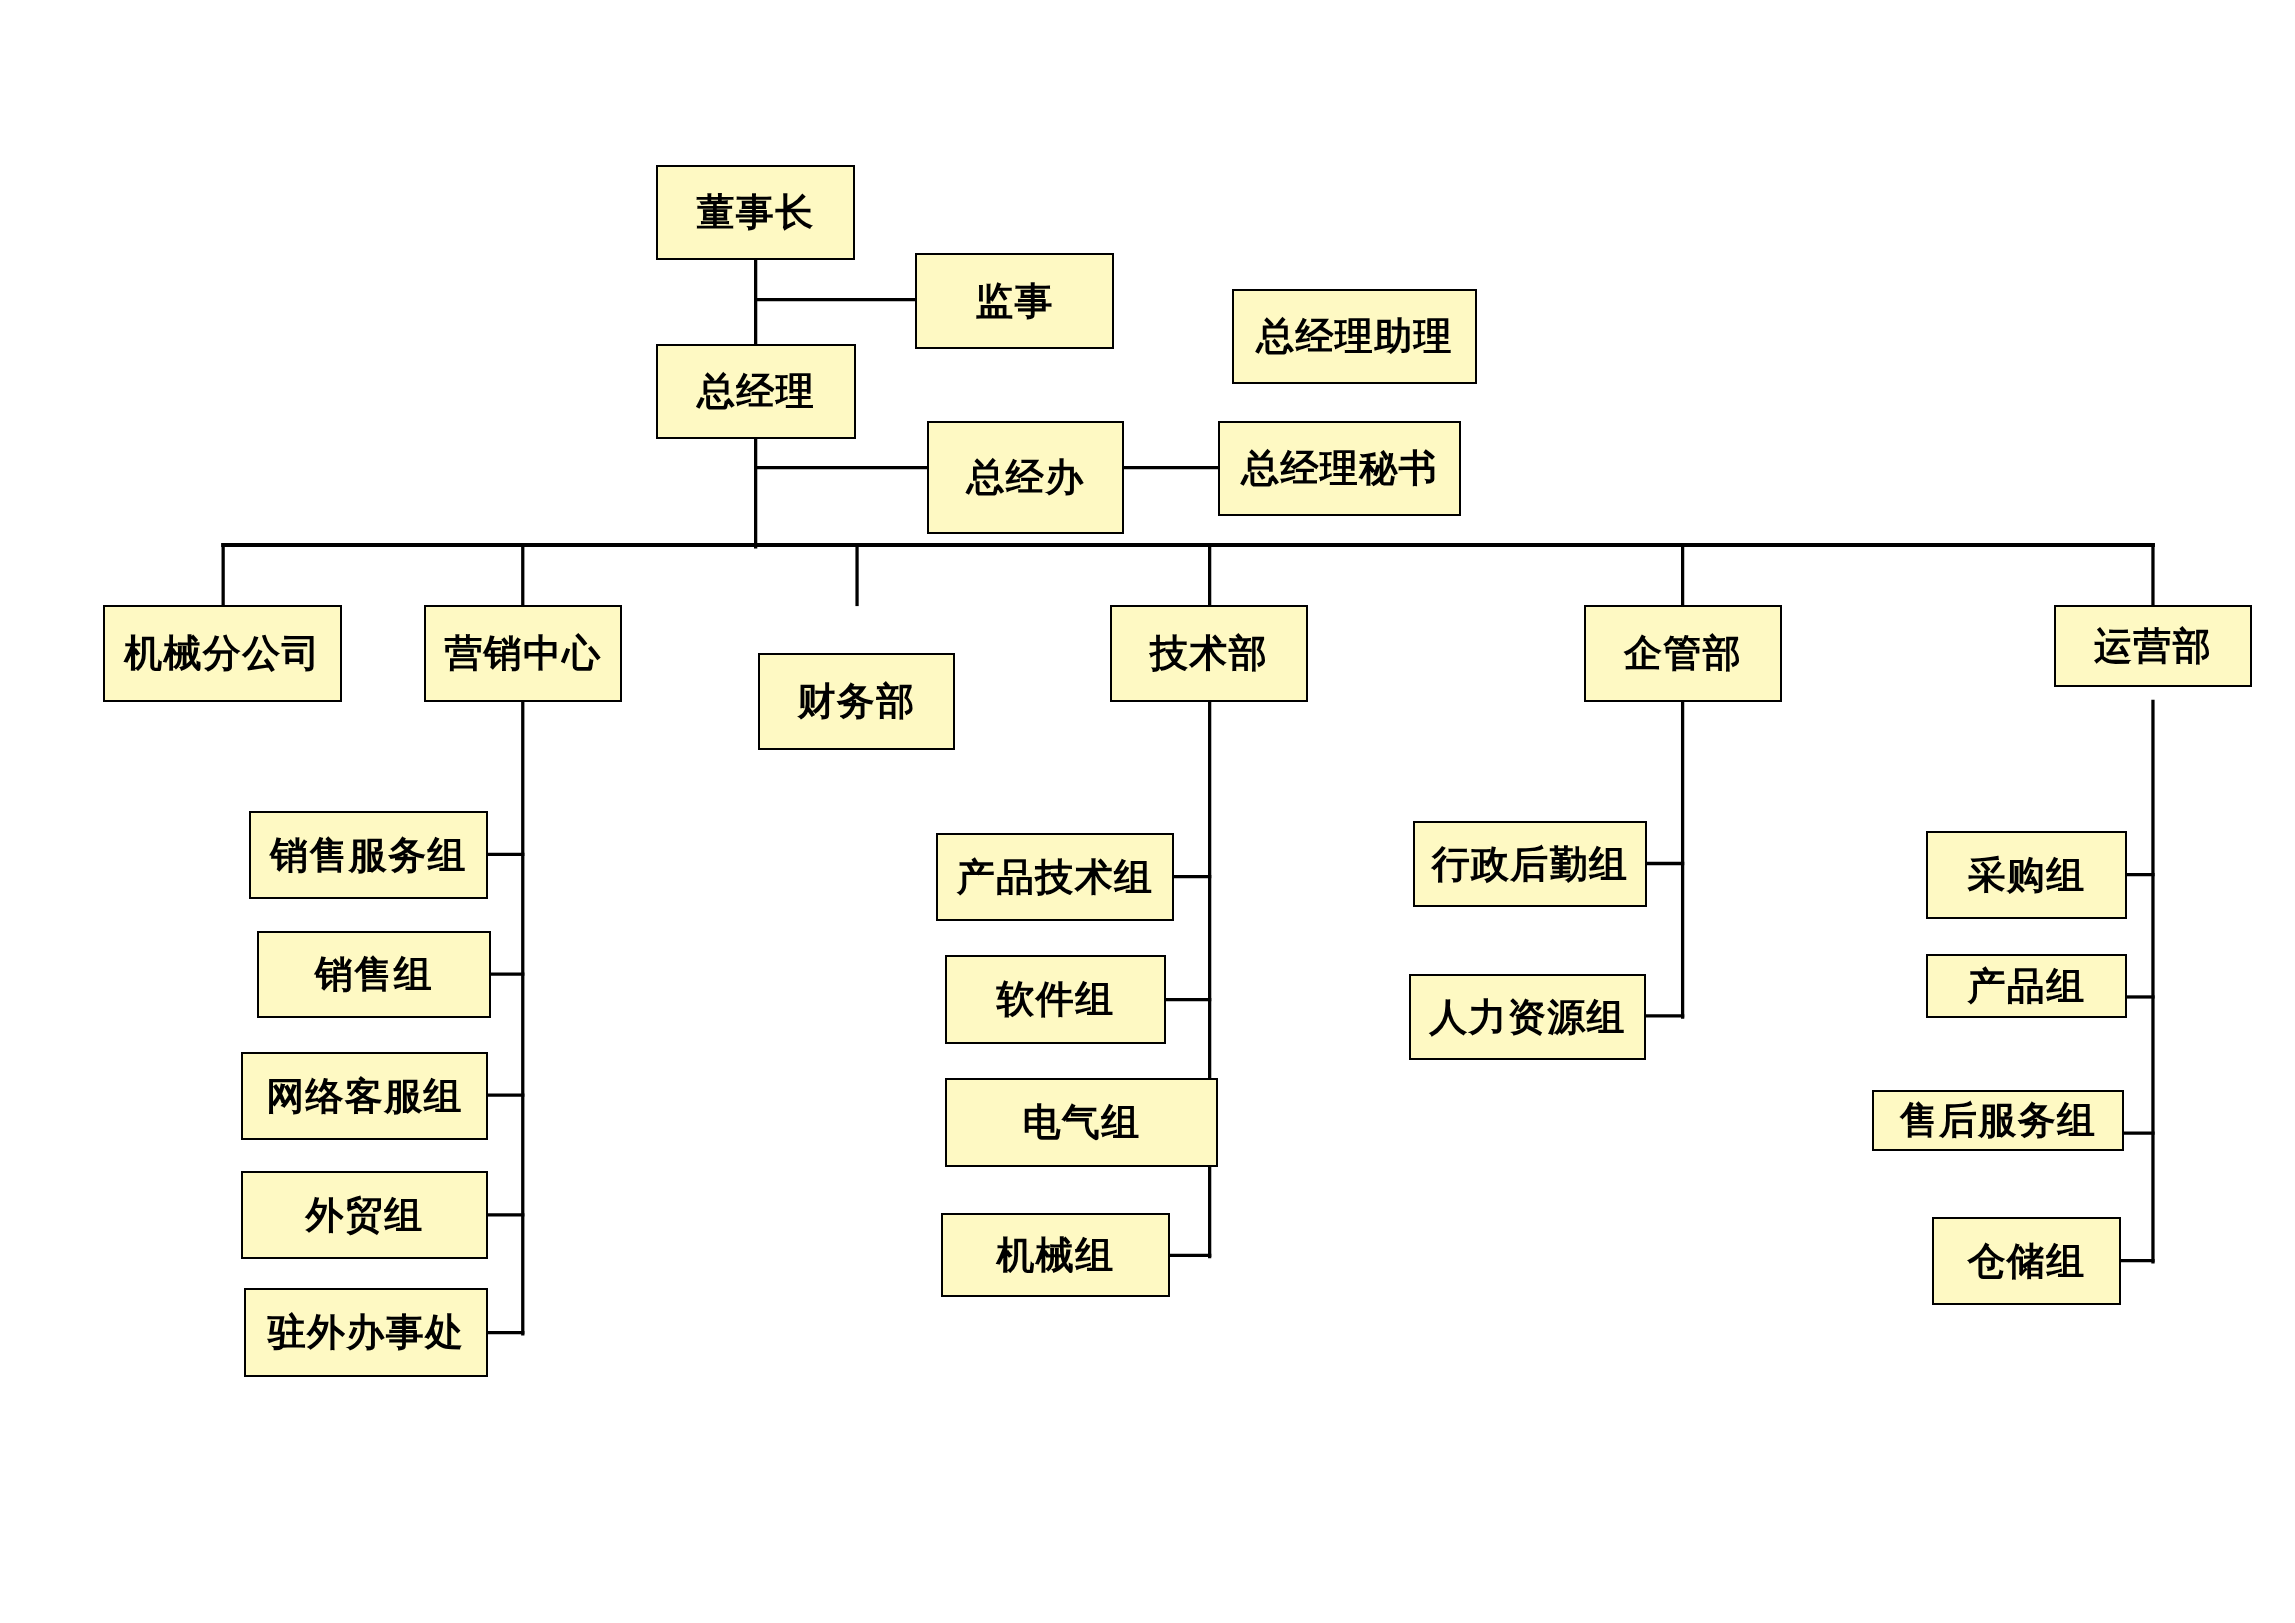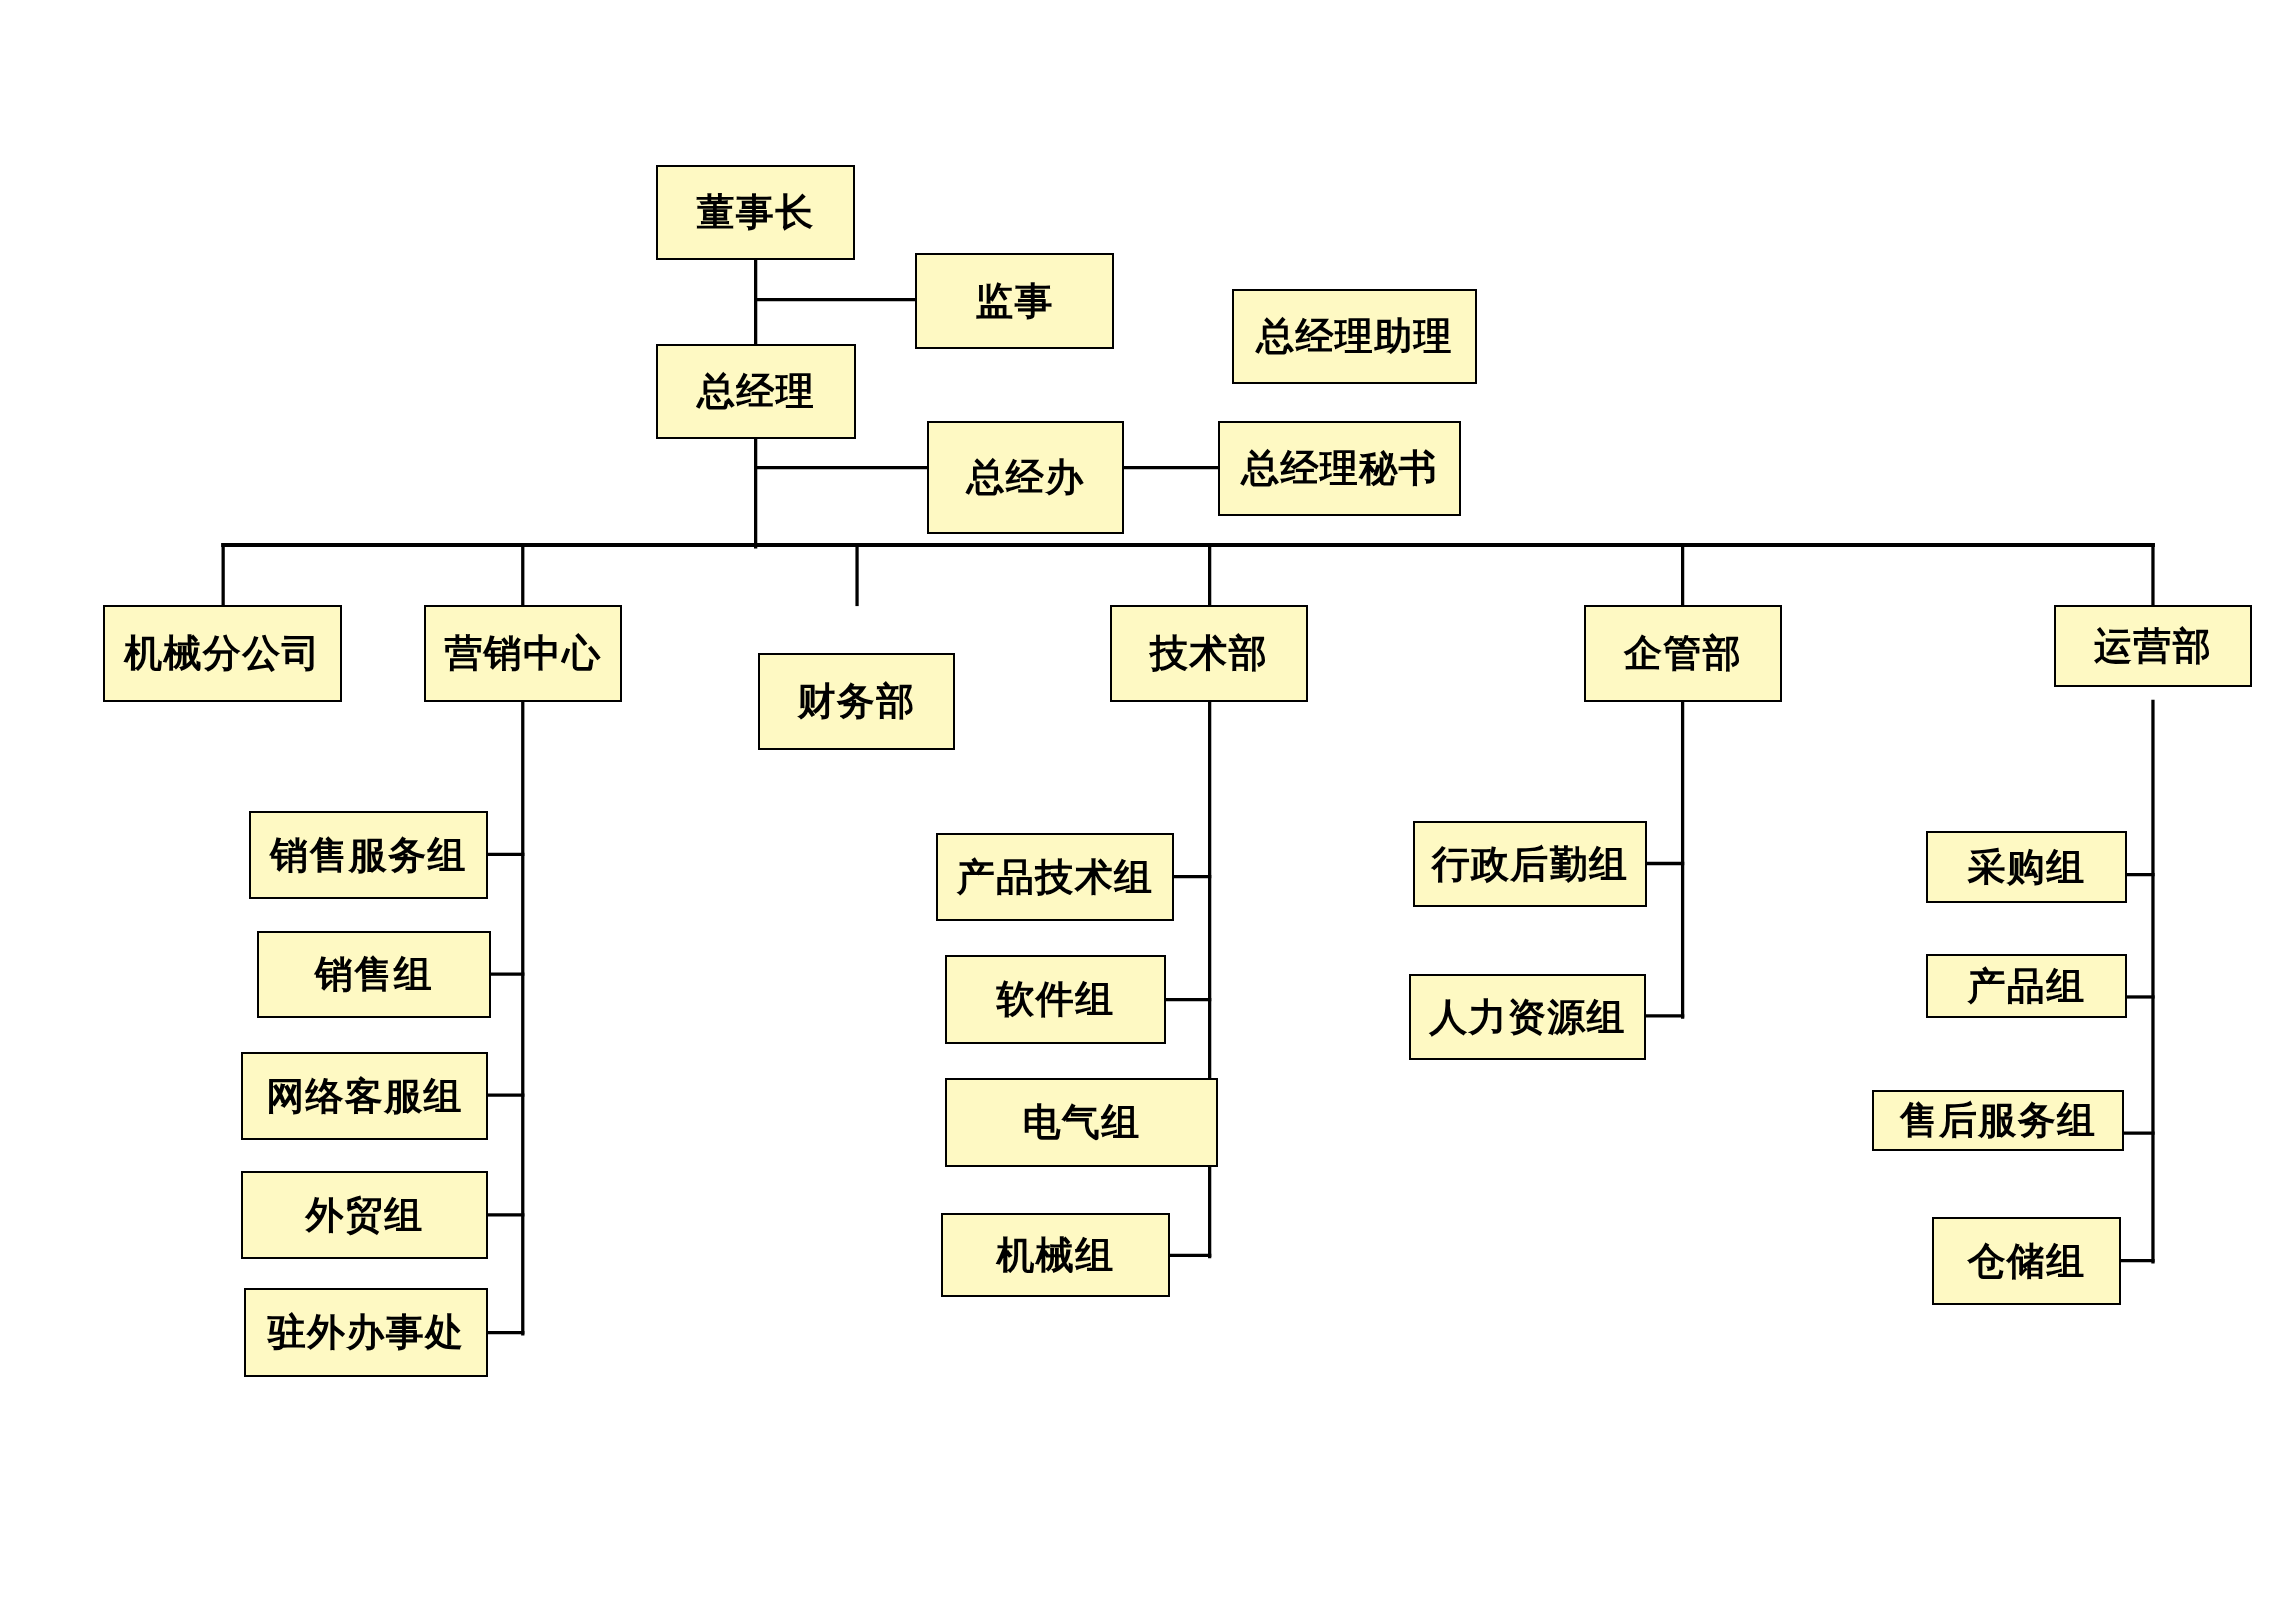--- a/index.html
+++ b/index.html
@@ -111,19 +111,19 @@
   <div class="node" style="left:244px;top:1288px;width:244px;height:89px;">驻外办事处</div>
 
   <div class="node" style="left:936px;top:833px;width:238px;height:88px;">产品技术组</div>
   <div class="node" style="left:945px;top:955px;width:221px;height:89px;">软件组</div>
   <div class="node" style="left:945px;top:1078px;width:273px;height:89px;">电气组</div>
   <div class="node" style="left:941px;top:1213px;width:229px;height:84px;">机械组</div>
 
   <div class="node" style="left:1413px;top:821px;width:234px;height:86px;">行政后勤组</div>
   <div class="node" style="left:1409px;top:974px;width:237px;height:86px;">人力资源组</div>
 
-  <div class="node" style="left:1926px;top:831px;width:201px;height:72px;">采购组</div>
+  <div class="node" style="left:1926px;top:831px;width:201px;height:88px;">采购组</div>
   <div class="node" style="left:1926px;top:954px;width:201px;height:64px;text-align:right;">产品组</div>
   <div class="node" style="left:1872px;top:1090px;width:252px;height:61px;">售后服务组</div>
   <div class="node" style="left:1932px;top:1217px;width:189px;height:88px;">仓储组</div>
 
 </div>
 
 
 </body></html>

